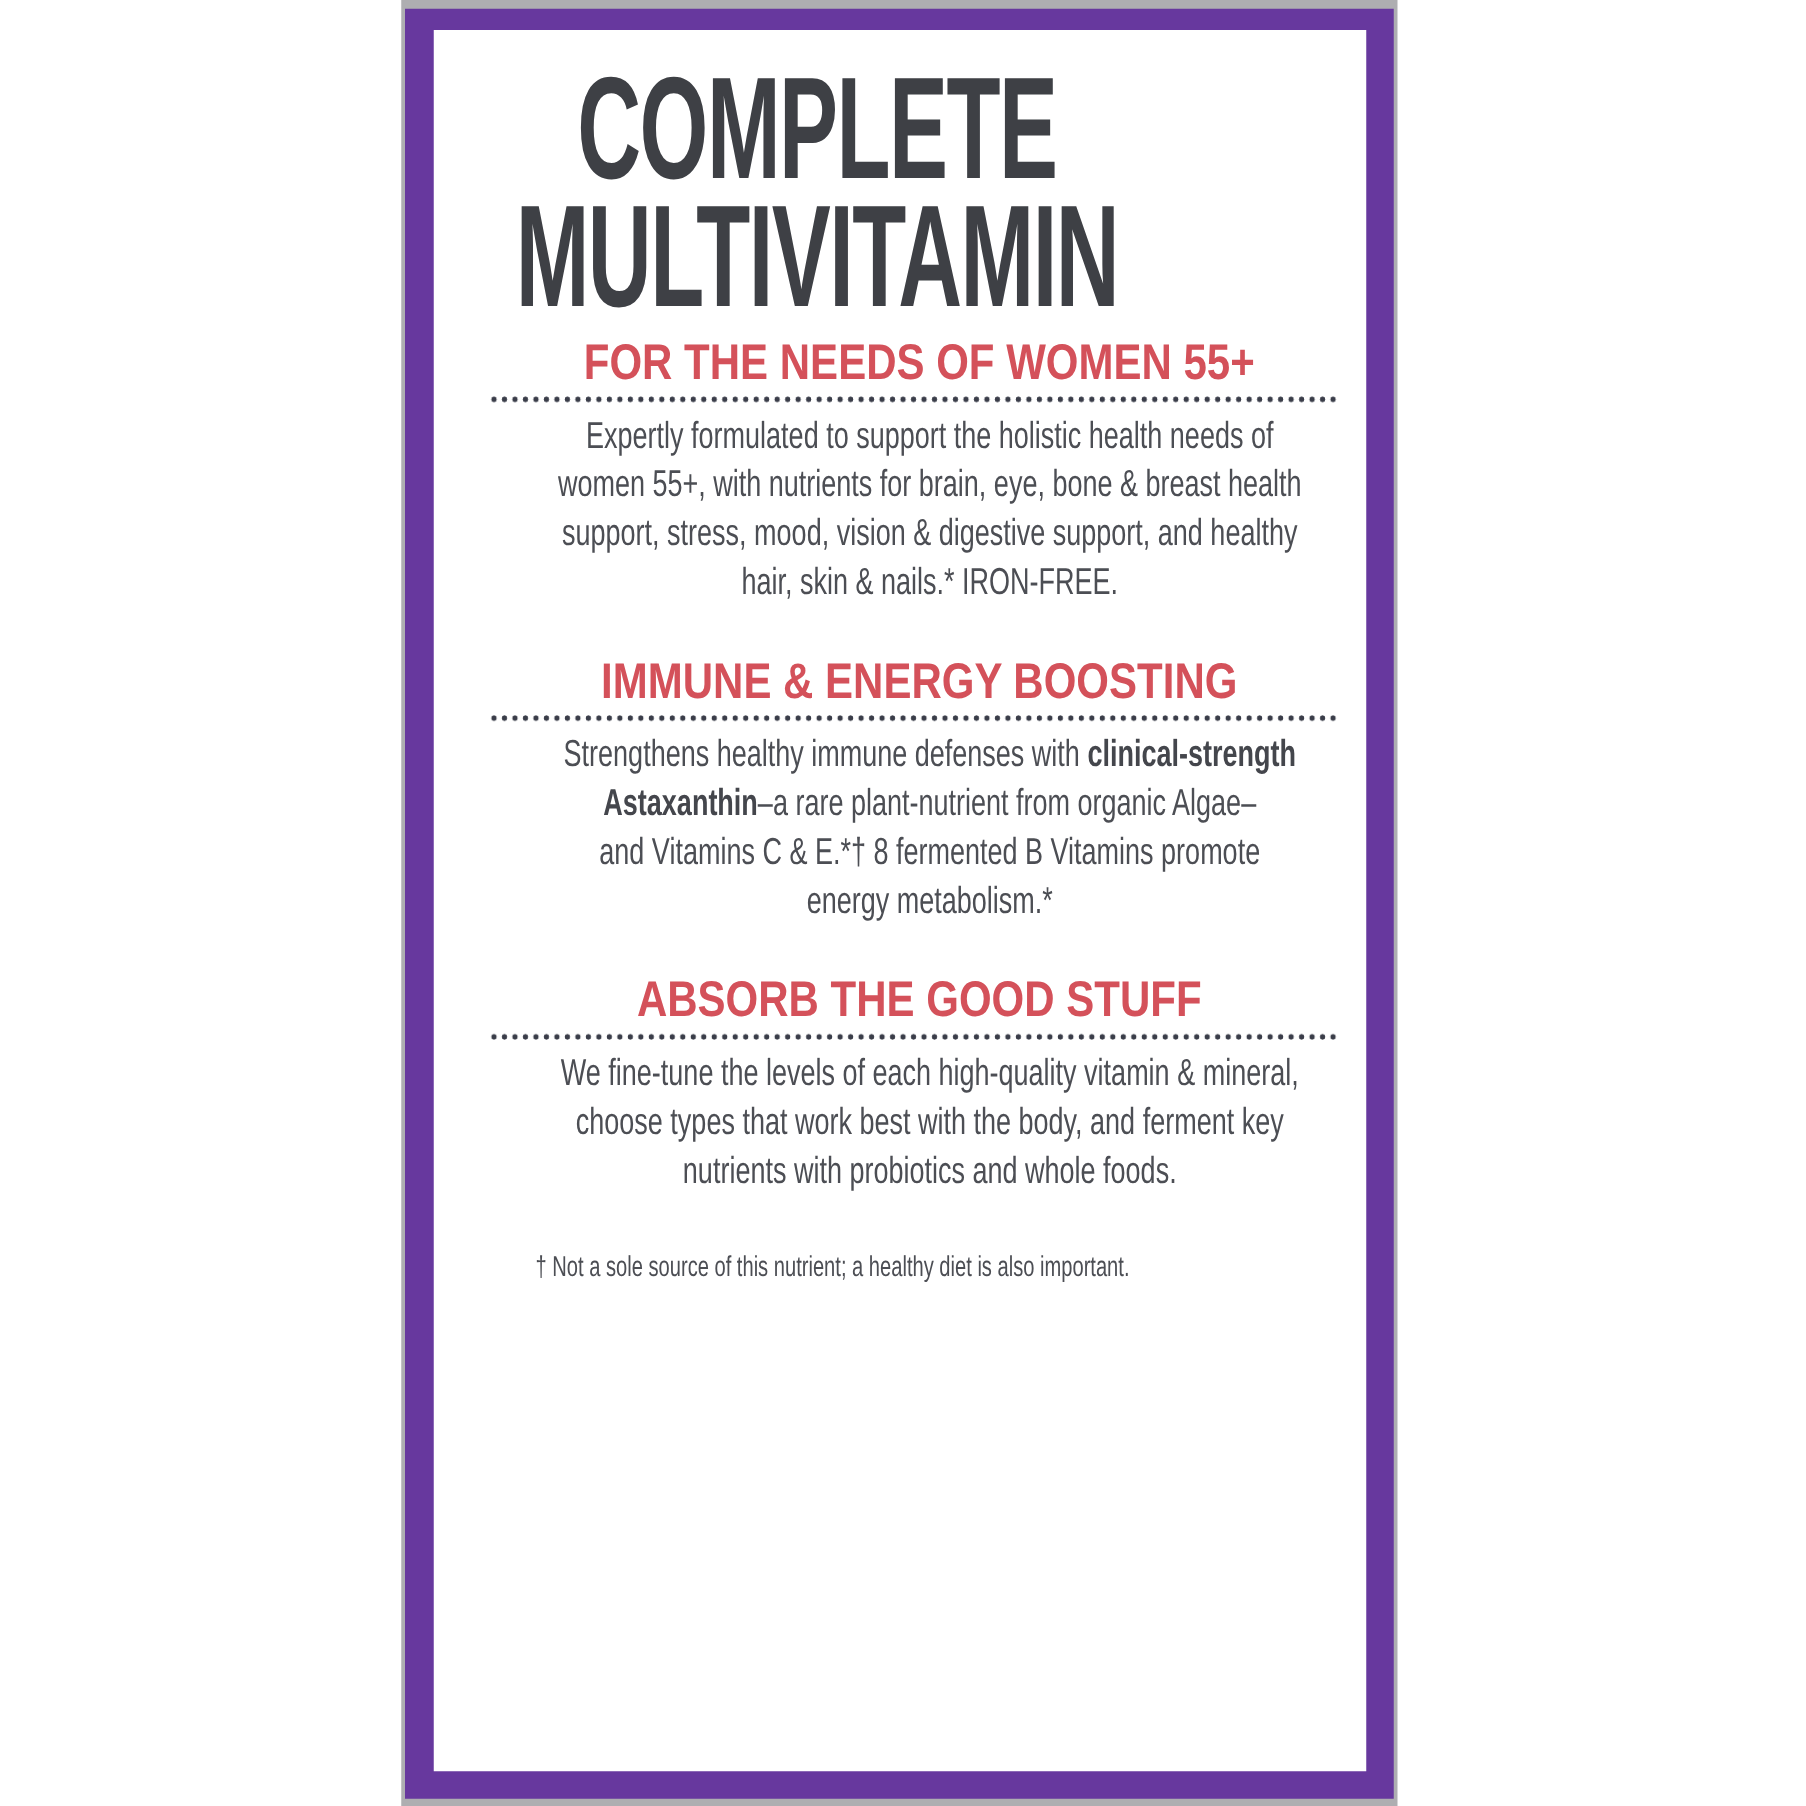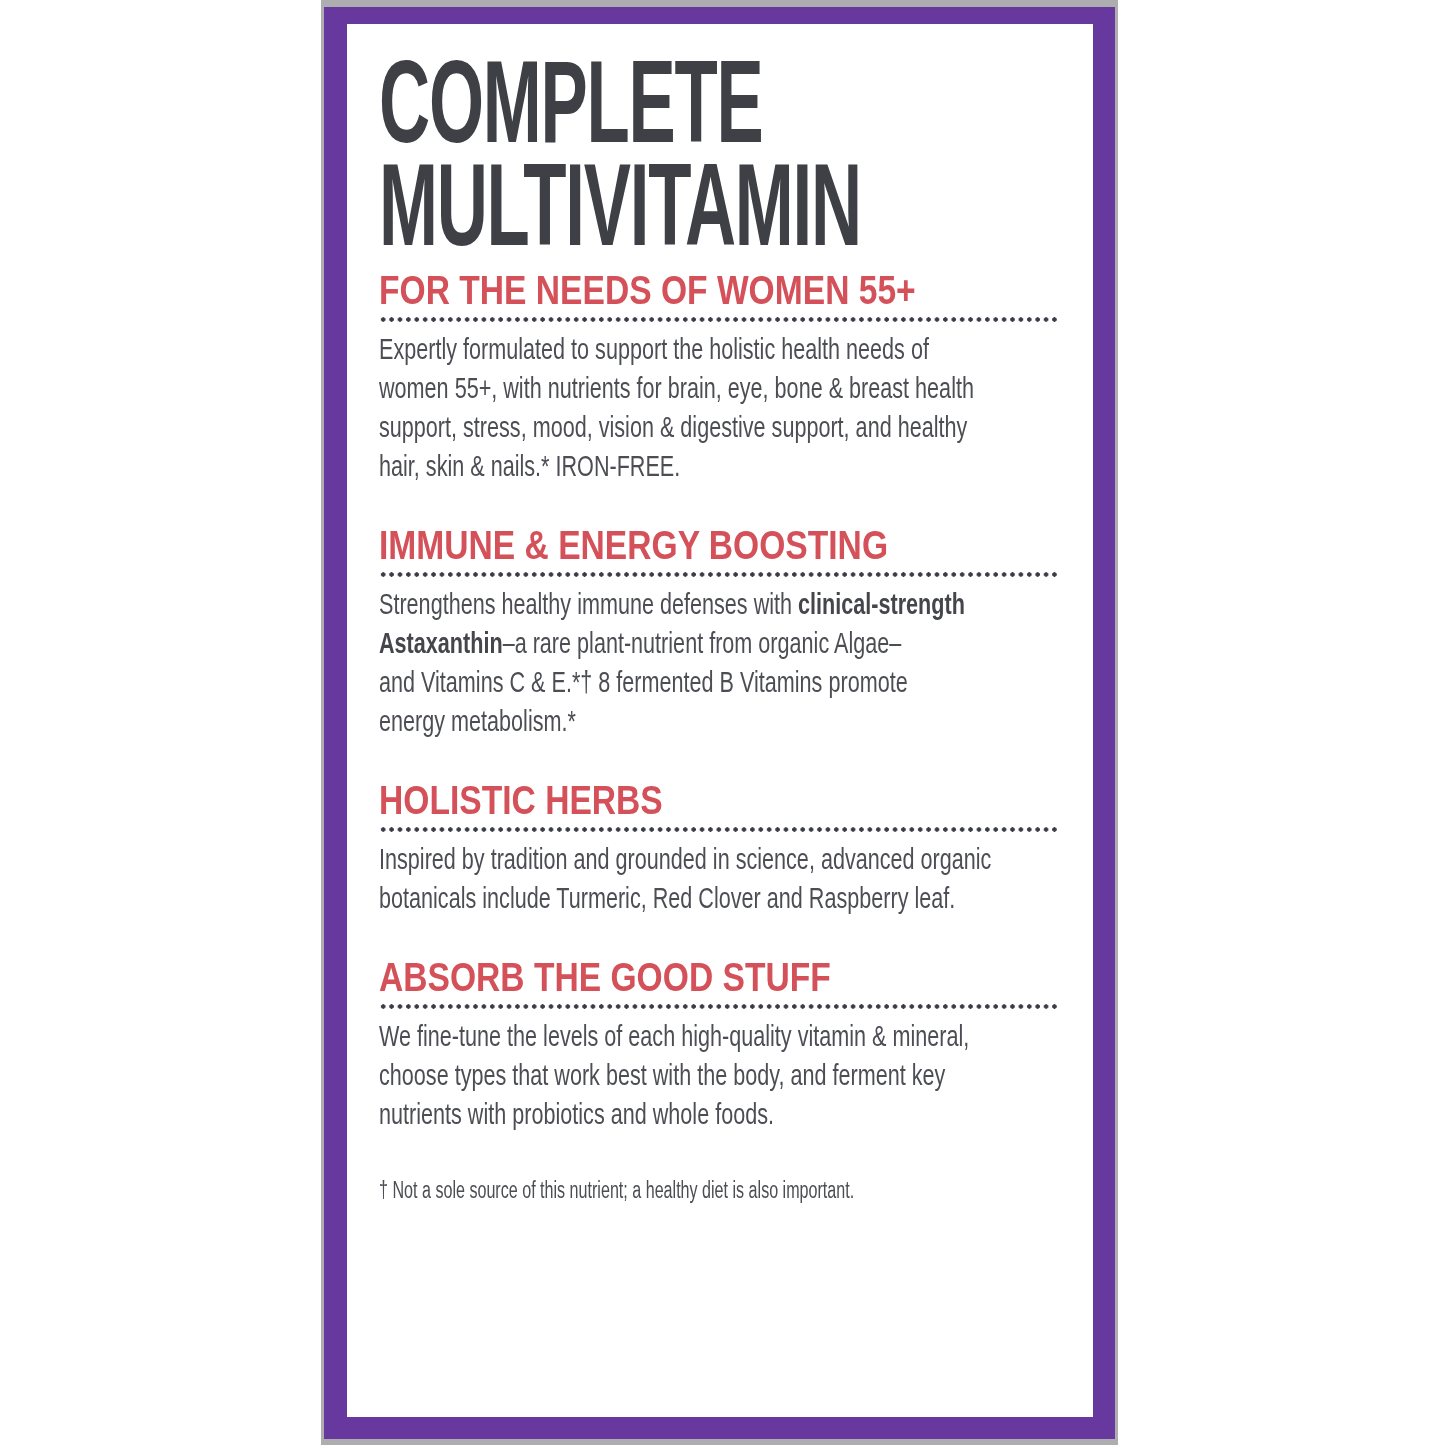--- a/index.html
+++ b/index.html
@@ -13,20 +13,21 @@
   .label-photo {
     position: absolute;
     left: 321px; top: 0;
     width: 797px; height: 1445px;
     background: #aeaeb1;
   }
   .purple-frame {
     position: absolute;
     left: 3px; right: 3px; top: 7px; bottom: 6px;
     background: #67389E;
+    text-align: center;
   }
   .sheet {
     position: absolute;
     left: 23px; right: 22px; top: 17px; bottom: 22px;
     background: #ffffff;
     box-sizing: border-box;
     padding: 0 26px 0 32px;
     overflow: hidden;
   }
   .title {
@@ -34,21 +35,21 @@
     color: #3E4045;
     font-size: 116px;
     line-height: 103px;
     font-weight: 700;
     letter-spacing: -2px;
     white-space: pre-line;
     transform: scaleX(0.61);
     transform-origin: 0 0;
     width: 900px;
   }
-  .section { margin: 0; }
+  .section { margin: 12px; }
   .sec-head {
     margin: 40px 0 0 0;
     color: #D4515A;
     font-size: 40px;
     line-height: 40px;
     font-weight: 700;
     white-space: nowrap;
     transform: scaleX(0.84);
     transform-origin: 0 0;
     width: 820px;
@@ -107,26 +108,20 @@
       <div class="section">
         <h2 class="sec-head">IMMUNE &amp; ENERGY BOOSTING</h2>
         <div class="dotted"></div>
         <p class="body-text"><span>Strengthens healthy immune defenses with </span><b>clinical-strength
 Astaxanthin</b><span>–a rare plant-nutrient from organic Algae–
 and Vitamins C &amp; E.*† 8 fermented B Vitamins promote
 energy metabolism.*</span></p>
       </div>
 
 
-      <div class="section">
-        <h2 class="sec-head">HOLISTIC HERBS</h2>
-        <div class="dotted"></div>
-        <p class="body-text">Inspired by tradition and grounded in science, advanced organic
-botanicals include Turmeric, Red Clover and Raspberry leaf.</p>
-      </div>
 
       <div class="section">
         <h2 class="sec-head">ABSORB THE GOOD STUFF</h2>
         <div class="dotted"></div>
         <p class="body-text">We fine-tune the levels of each high-quality vitamin &amp; mineral,
 choose types that work best with the body, and ferment key
 nutrients with probiotics and whole foods.</p>
       </div>
 
       <p class="footnote">† Not a sole source of this nutrient; a healthy diet is also important.</p>

